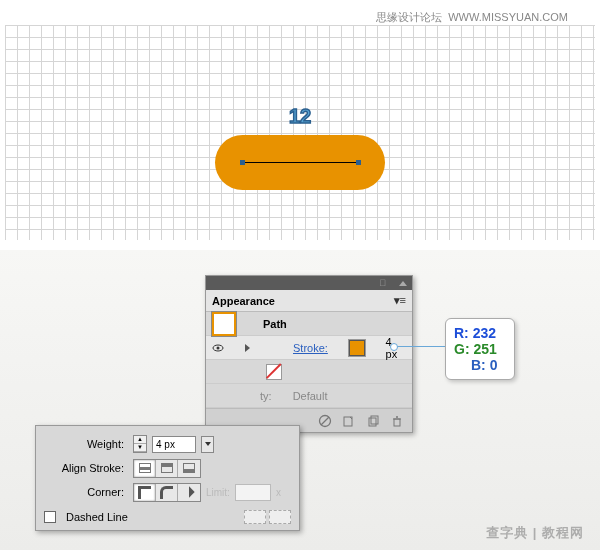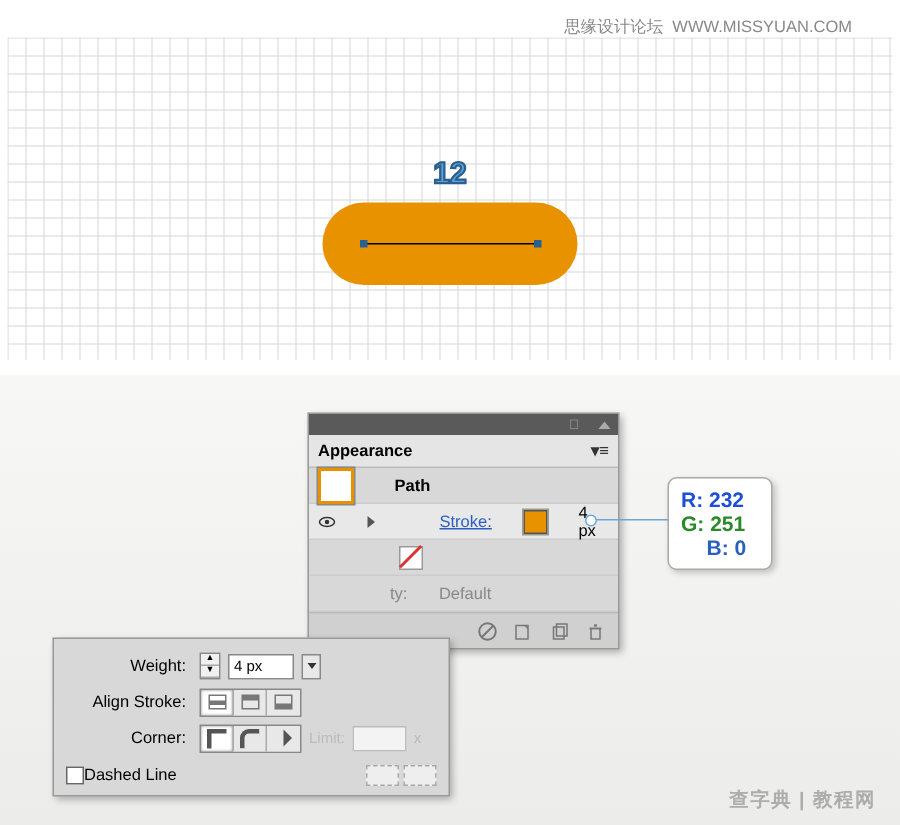--- a/index.html
+++ b/index.html
@@ -95,21 +95,21 @@
 
 .align-icn { width: 12px; height: 10px; border: 1px solid #777; position: relative; }
 .align-icn::after { content: ''; position: absolute; background: #777; }
 .align-center::after { left: 0; right: 0; top: 3px; height: 3px; }
 .align-inside::after { left: 0; right: 0; top: 0; height: 3px; }
 .align-outside::after { left: 0; right: 0; bottom: 0; height: 3px; }
 
 .limitfield { width: 36px; height: 17px; border: 1px solid #bbb; background: #f3f3f3; }
 .limitlabel { color: #bbb; font-size: 10px; }
 
-.dash-row { display: flex; align-items: center; margin-top: 6px; }
+.dash-row { display: flex; align-items: center; gap: 10px; margin-top: 6px; }
 .checkbox { width: 12px; height: 12px; border: 1px solid #666; background: #fff; }
 .dash-boxes { display: flex; gap: 3px; margin-left: auto; }
 .dash-box { width: 22px; height: 14px; border: 1px dashed #aaa; background: #eee; }
 
 
 .rgb-callout {
   position: absolute; top: 318px; left: 445px; width: 70px; padding: 6px 8px;
   background: #fff; border: 1px solid #aaa; border-radius: 6px;
   box-shadow: 2px 2px 4px rgba(0,0,0,0.2); font-size: 14px; font-weight: 900;
   font-family: Arial Black, sans-serif;

